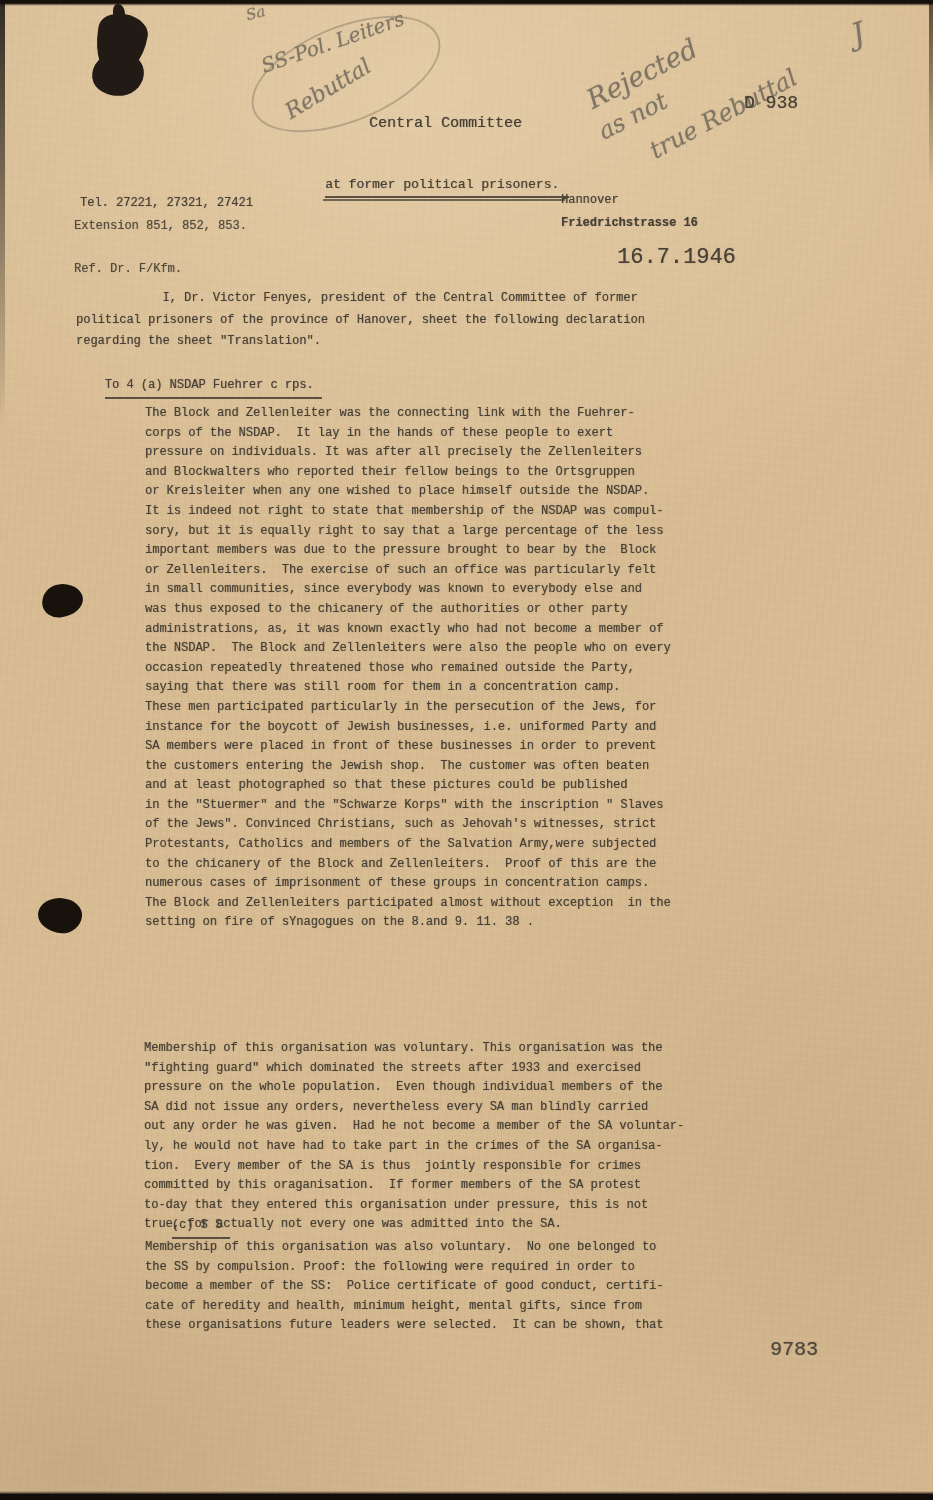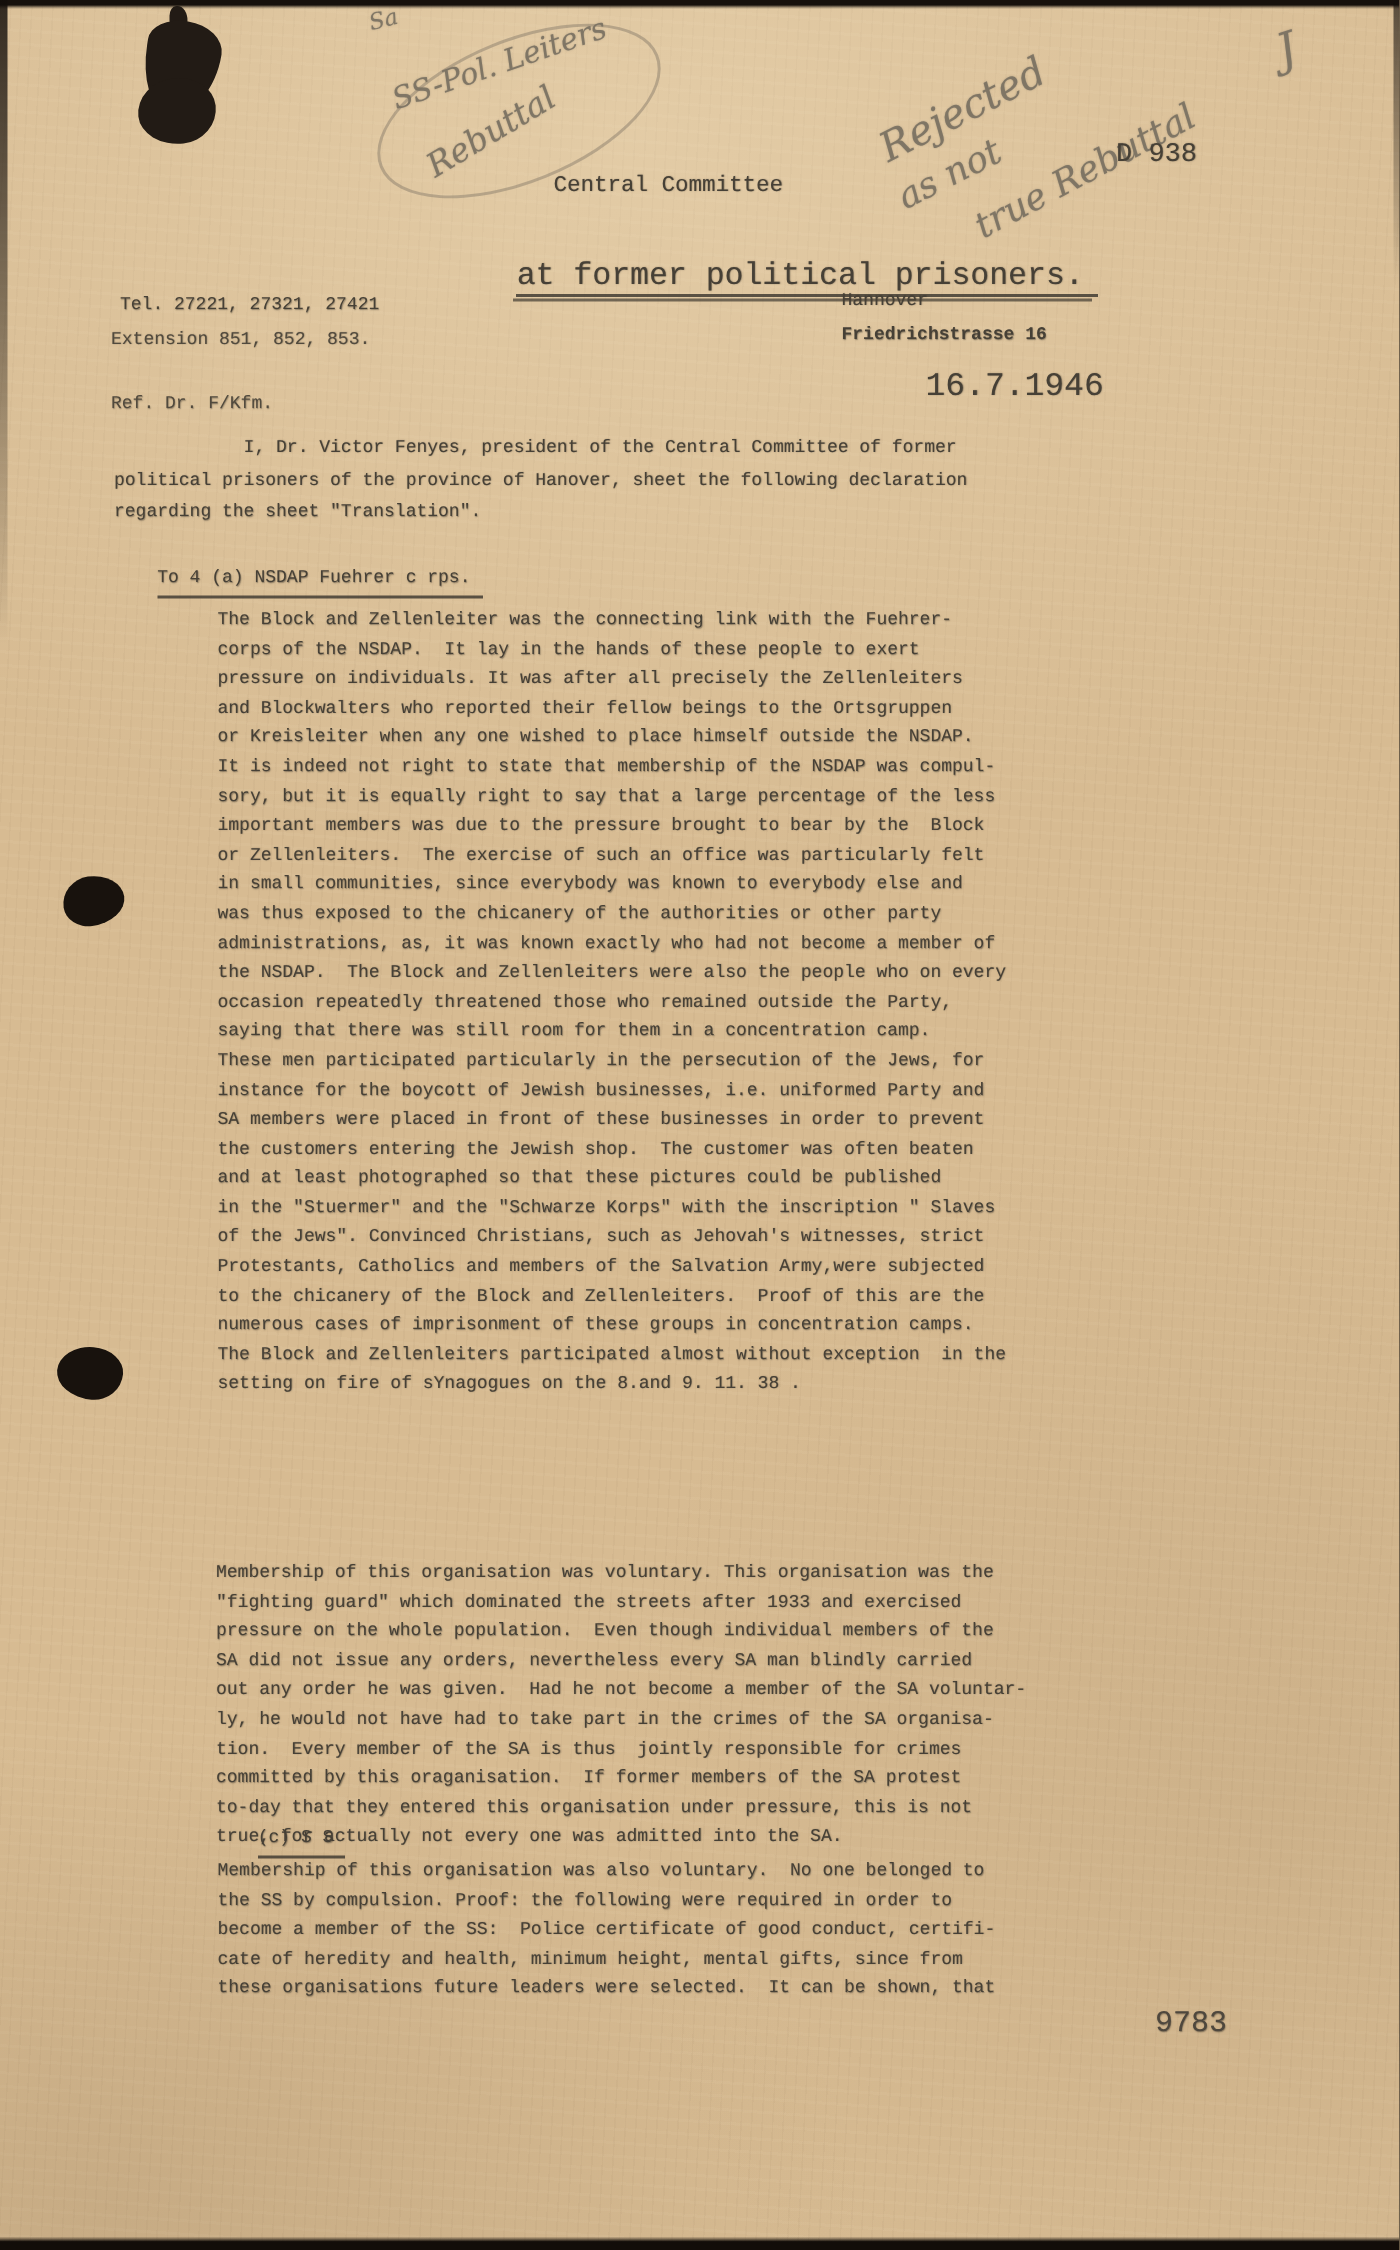--- a/index.html
+++ b/index.html
@@ -70,21 +70,21 @@
   <div class="hw" style="left:280px;top:76px;font-size:22px;transform:rotate(-31deg);">Rebuttal</div>
 
   <div class="hw" style="left:582px;top:58px;font-size:27px;transform:rotate(-27deg);">Rejected</div>
   <div class="hw" style="left:596px;top:102px;font-size:24px;transform:rotate(-27deg);">as not</div>
   <div class="hw" style="left:642px;top:100px;font-size:24px;transform:rotate(-28deg);">true Rebuttal</div>
   <div class="hw" style="left:852px;top:16px;font-size:30px;transform:rotate(-18deg);">J</div>
 
   <div class="typed" style="left:744px;top:94px;font-size:18px;">D 938</div>
 
   <div class="typed" style="left:369px;top:114px;font-size:15px;">Central Committee</div>
-  <div class="typed" style="left:294px;top:155px;font-size:21px;">
+  <div class="typed" style="left:294px;top:155px;font-size:13px;">
     <span class="uu">at former political prisoners.</span>
   </div>
 
   <div class="typed" style="left:80px;top:194px;">Tel. 27221, 27321, 27421</div>
   <div class="typed faded" style="left:74px;top:217px;">Extension 851, 852, 853.</div>
 
   <div class="typed" style="left:561px;top:191px;">Hannover</div>
   <div class="typed bold" style="left:561px;top:214px;">Friedrichstrasse 16</div>
 
   <div class="typed" style="left:617px;top:248px;font-size:22px;">16.7.1946</div>

